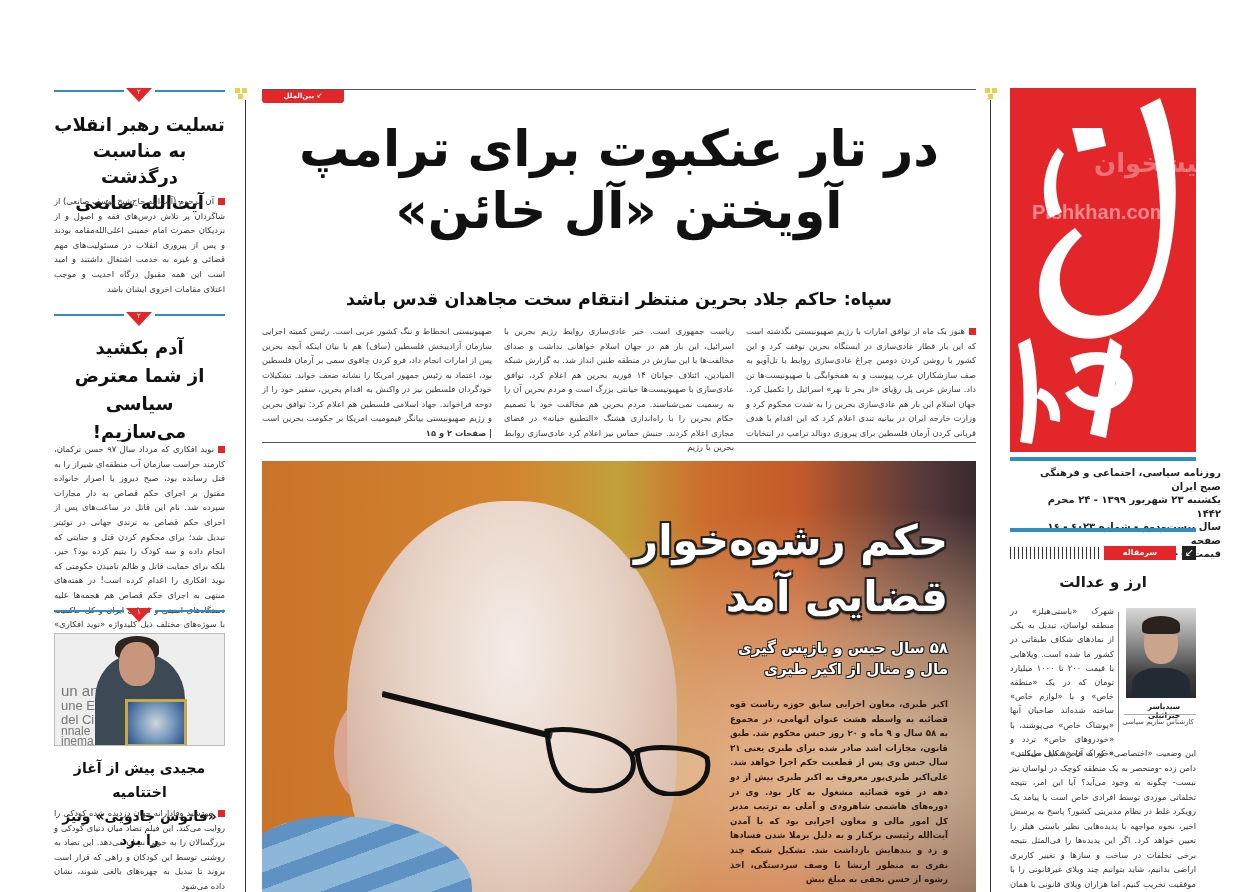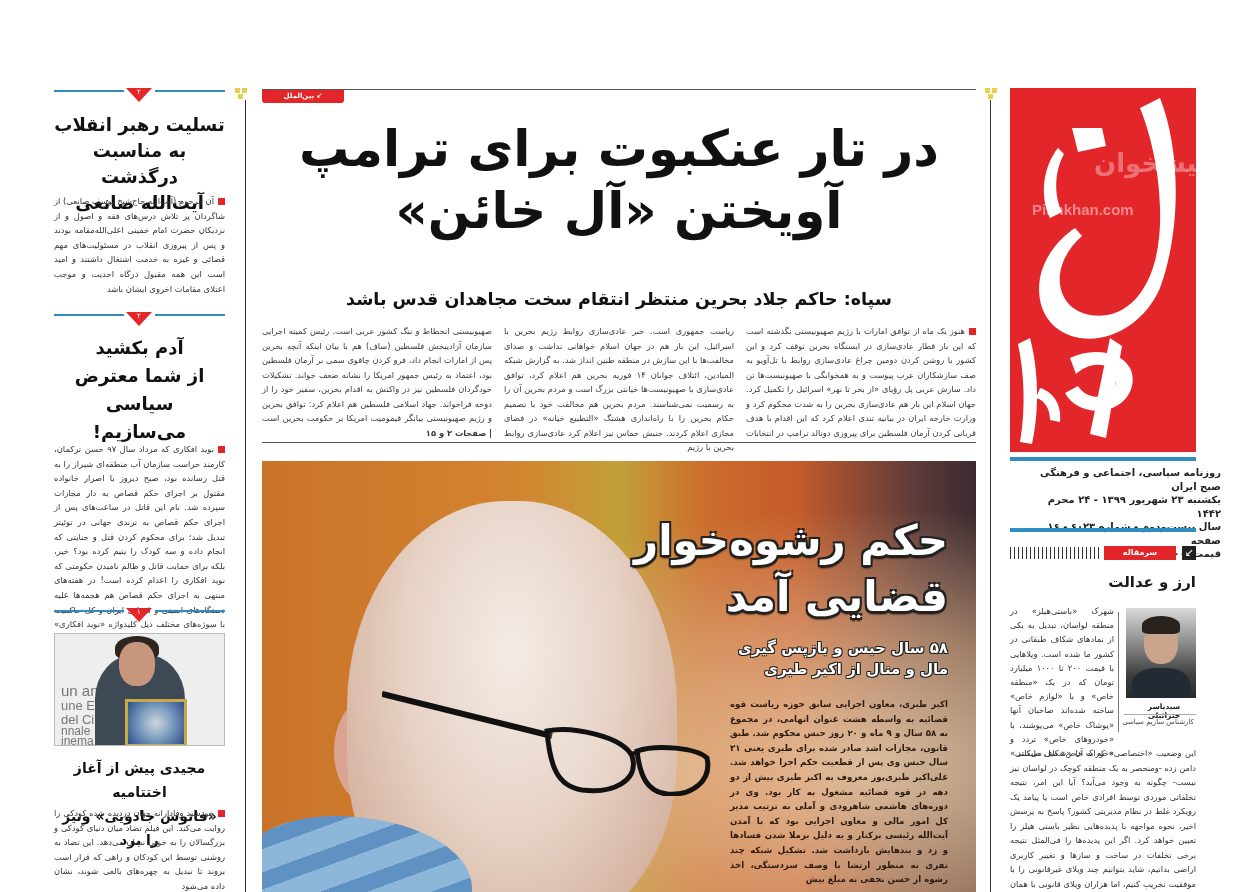--- a/index.html
+++ b/index.html
@@ -5,31 +5,31 @@
   * { box-sizing: border-box; margin: 0; padding: 0; }
   html, body { width: 1250px; height: 892px; background: #ffffff; overflow: hidden; }
   body { font-family: "DejaVu Sans", sans-serif; color: #1a1a1a; position: relative; direction: rtl; }
 
   .abs { position: absolute; }
 
   
   .masthead { left: 1010px; top: 88px; width: 186px; height: 364px; background: #e3262a; overflow: hidden; }
   .masthead svg { position: absolute; left: 0; top: 0; }
   .watermark-fa { position: absolute; left: 40px; top: 60px; color: rgba(255,255,255,0.35); font-size: 26px; font-weight: bold; margin-left: 44px; }
-  .watermark-en { position: absolute; left: 22px; top: 113px; color: rgba(255,255,255,0.45); font-family: "Liberation Sans", sans-serif; font-size: 15px; font-weight: bold; direction: ltr; }
+  .watermark-en { position: absolute; left: 22px; top: 113px; color: rgba(255,255,255,0.45); font-family: "Liberation Sans", sans-serif; font-size: 20px; font-weight: bold; direction: ltr; }
   .blue-rule { height: 4px; background: #2f8dbf; }
   .mast-info { left: 1010px; top: 466px; width: 186px; text-align: right; font-size: 10px; font-weight: bold; line-height: 13.5px; color: #222; margin-left: 25px; }
 
   .section-row { left: 1010px; top: 546px; width: 186px; height: 14px; }
   .section-arrow { position: absolute; right: 0; top: 0; width: 14px; height: 14px; background: #222; color: #fff; font-size: 11px; line-height: 14px; text-align: center; }
   .section-tag { position: absolute; right: 20px; top: 0; width: 72px; height: 14px; background: #e3262a; color: #fff; font-size: 8px; line-height: 14px; text-align: center; font-weight: bold; }
   .hatch { position: absolute; left: 0; top: 1px; width: 90px; height: 12px;
            background: repeating-linear-gradient(90deg, #333 0 1px, transparent 1px 4px); }
 
-  .editorial-title { left: 1010px; top: 573px; width: 186px; text-align: right; font-size: 15px; font-weight: bold; }
+  .editorial-title { left: 1010px; top: 573px; width: 186px; text-align: center; font-size: 15px; font-weight: bold; }
   .author-photo { left: 1126px; top: 608px; width: 70px; height: 90px; background: linear-gradient(180deg,#d9d9d9 0%,#8a8a8a 40%,#3d3d3d 75%,#2a2a2a 100%); overflow: hidden; }
   .author-photo .face { position:absolute; left: 18px; top: 14px; width: 34px; height: 42px; border-radius: 45%; background: #caa48c; }
   .author-photo .hair { position:absolute; left: 16px; top: 8px; width: 38px; height: 18px; border-radius: 50% 50% 20% 20%; background: #2a221d; }
   .author-photo .body { position:absolute; left: 6px; top: 60px; width: 58px; height: 40px; border-radius: 40% 40% 0 0; background: #222a33; }
   .author-name { left: 1120px; top: 702px; width: 76px; text-align: center; font-size: 7.5px; font-weight: bold; padding-left: 12px; }
   .author-rule { left: 1124px; top: 714px; width: 72px; height: 1px; background: #aaa; }
   .author-role { left: 1120px; top: 718px; width: 76px; text-align: center; font-size: 7px; color: #444; }
   .ed-vrule { left: 1118px; top: 612px; width: 1px; height: 120px; background: #777; }
   .ed-text-narrow { left: 1010px; top: 604px; width: 104px; font-size: 8.3px; line-height: 14.2px; text-align: justify; text-align-last: right; color: #333; }
   .ed-text-wide { left: 1010px; top: 746px; width: 186px; font-size: 8.3px; line-height: 14.5px; text-align: justify; text-align-last: right; color: #333; }

